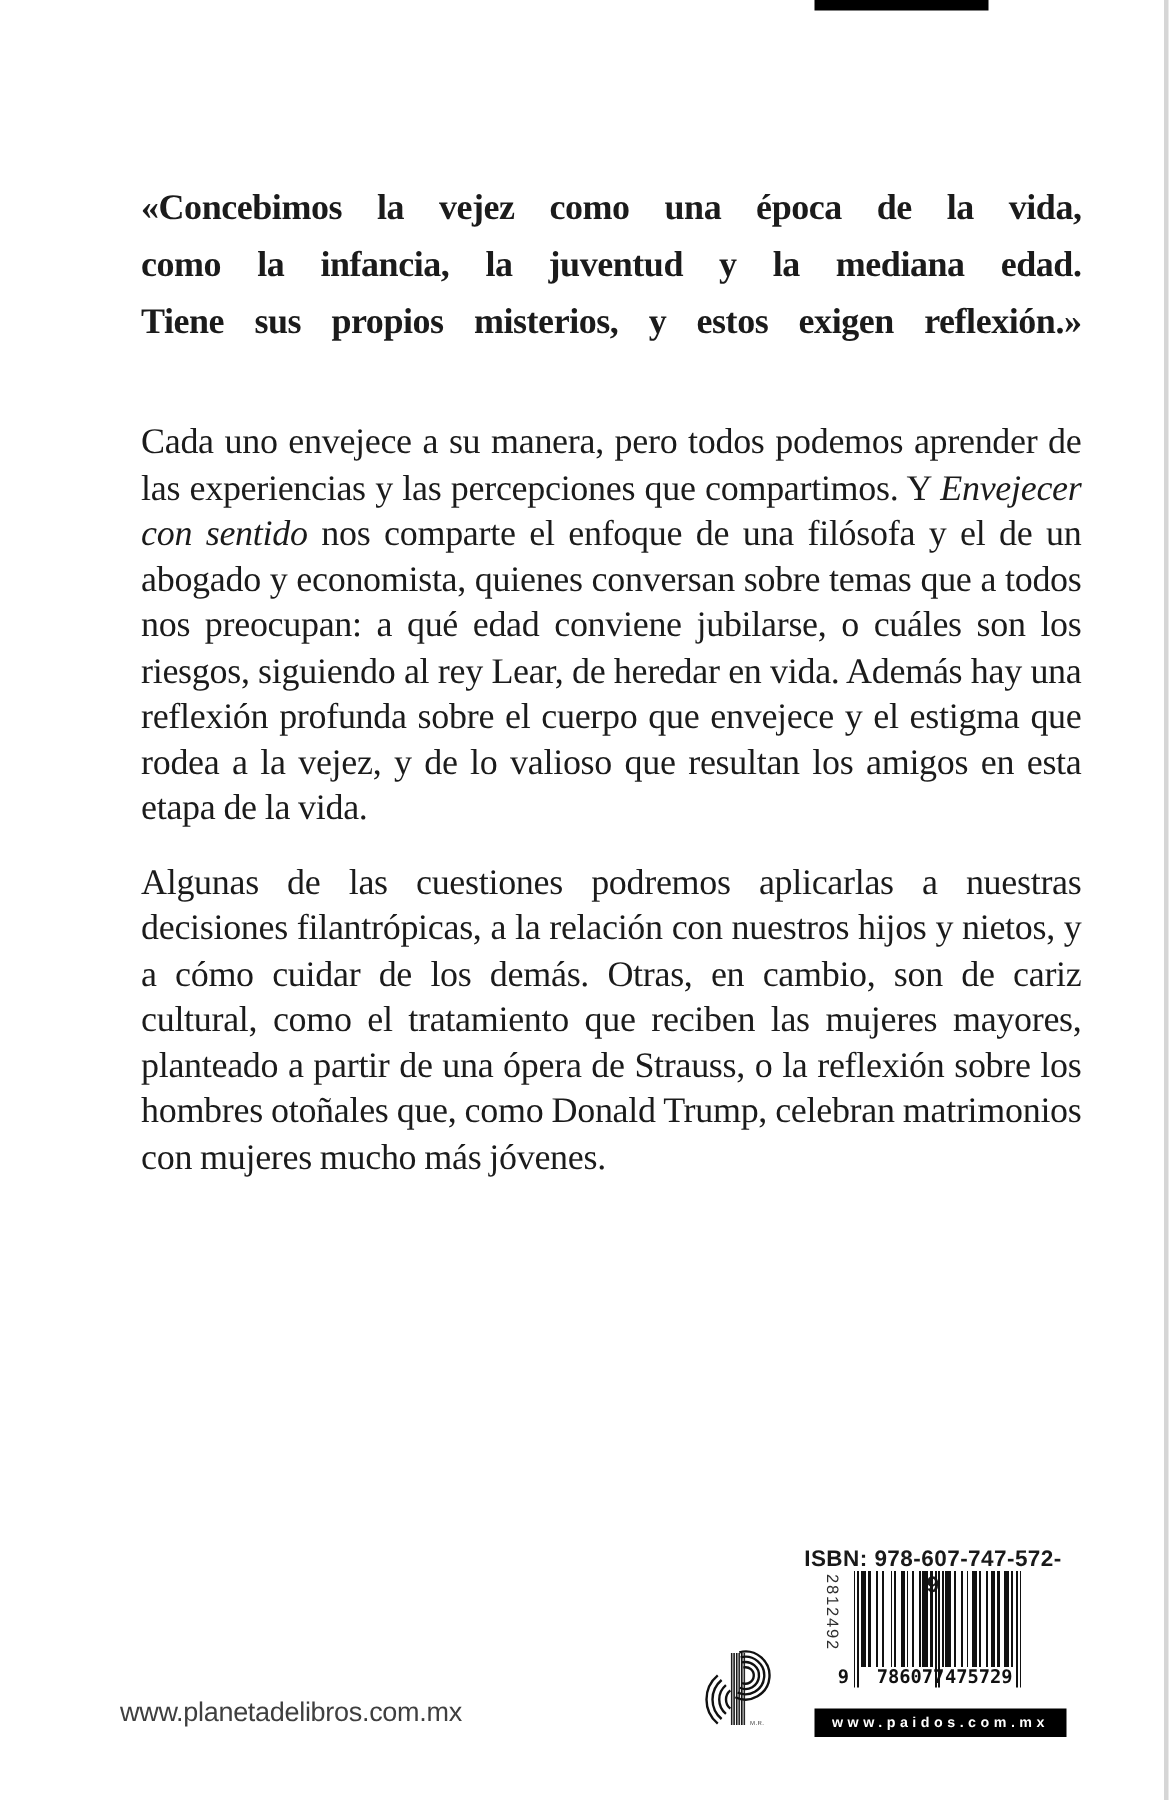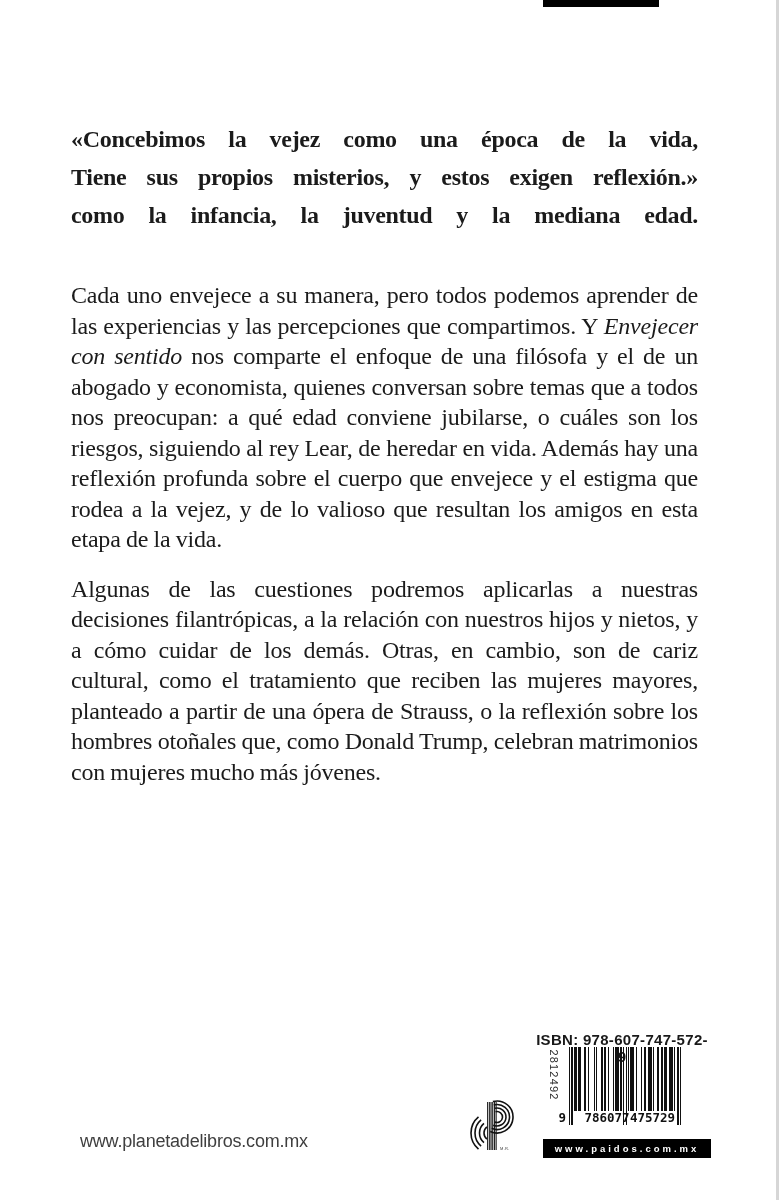--- a/index.html
+++ b/index.html
@@ -3,21 +3,21 @@
 <meta charset="utf-8">
 <style>
   html,body{margin:0;padding:0;}
   body{
     width:783px;height:1200px;background:#ffffff;position:relative;overflow:hidden;
     font-family:"Liberation Serif","DejaVu Serif",serif;color:#1b1b1b;
   }
   .page-edge{position:absolute;left:776px;top:0;width:3px;height:1200px;background:#d6d6d6;}
   .top-bar{position:absolute;left:543px;top:0;width:116px;height:7px;background:#000;}
 
-  .content{position:absolute;left:71px;top:0;width:627px;}
+  .content{position:absolute;left:94px;top:0;width:627px;}
   .quote{margin-top:120px;margin-bottom:46px;font-weight:700;font-size:24px;line-height:38px;letter-spacing:-0.3px;}
   .quote .qline{text-align:justify;text-align-last:justify;}
   .body-text p{margin:0 0 19px 0;font-size:24px;line-height:30.5px;text-align:justify;
     word-spacing:-0.5px;letter-spacing:-0.2px;hyphens:auto;-webkit-hyphens:auto;}
   .body-text i{font-style:italic;}
 
   .planeta-url{position:absolute;left:80px;top:1131px;font-family:"Liberation Sans","DejaVu Sans",sans-serif;
     font-size:18px;color:#3f3f3f;letter-spacing:-0.2px;}
 
   .logo-box{position:absolute;left:460px;top:1096px;width:58px;height:58px;}
@@ -47,22 +47,22 @@
 </style>
 </head>
 <body>
 
 <div class="page-edge"></div>
 <div class="top-bar"></div>
 
 <div class="content">
   <div class="quote">
     <div class="qline">«Concebimos la vejez como una época de la vida,</div>
+    <div class="qline">como la infancia, la juventud y la mediana edad.</div>
     <div class="qline">Tiene sus propios misterios, y estos exigen reflexión.»</div>
-    <div class="qline">como la infancia, la juventud y la mediana edad.</div>
   </div>
   <div class="body-text">
     <p><span>Cada uno envejece a su manera, pero todos podemos aprender de las experiencias y las percepciones que compartimos. Y </span><i>Envejecer con sentido</i><span> nos comparte el enfoque de una filósofa y el de un abogado y economista, quienes conversan sobre temas que a todos nos preocupan: a qué edad conviene jubilarse, o cuáles son los riesgos, siguiendo al rey Lear, de heredar en vida. Además hay una reflexión profunda sobre el cuerpo que envejece y el estigma que rodea a la vejez, y de lo valioso que resultan los amigos en esta etapa de la vida.</span></p>
     <p>Algunas de las cuestiones podremos aplicarlas a nuestras decisiones filantrópicas, a la relación con nuestros hijos y nietos, y a cómo cuidar de los demás. Otras, en cambio, son de cariz cultural, como el tratamiento que reciben las mujeres mayores, planteado a partir de una ópera de Strauss, o la reflexión sobre los hombres otoñales que, como Donald Trump, celebran matrimonios con mujeres mucho más jóvenes.</p>
   </div>
 </div>
 
 <div class="planeta-url">www.planetadelibros.com.mx</div>
 
 <div class="logo-box">

